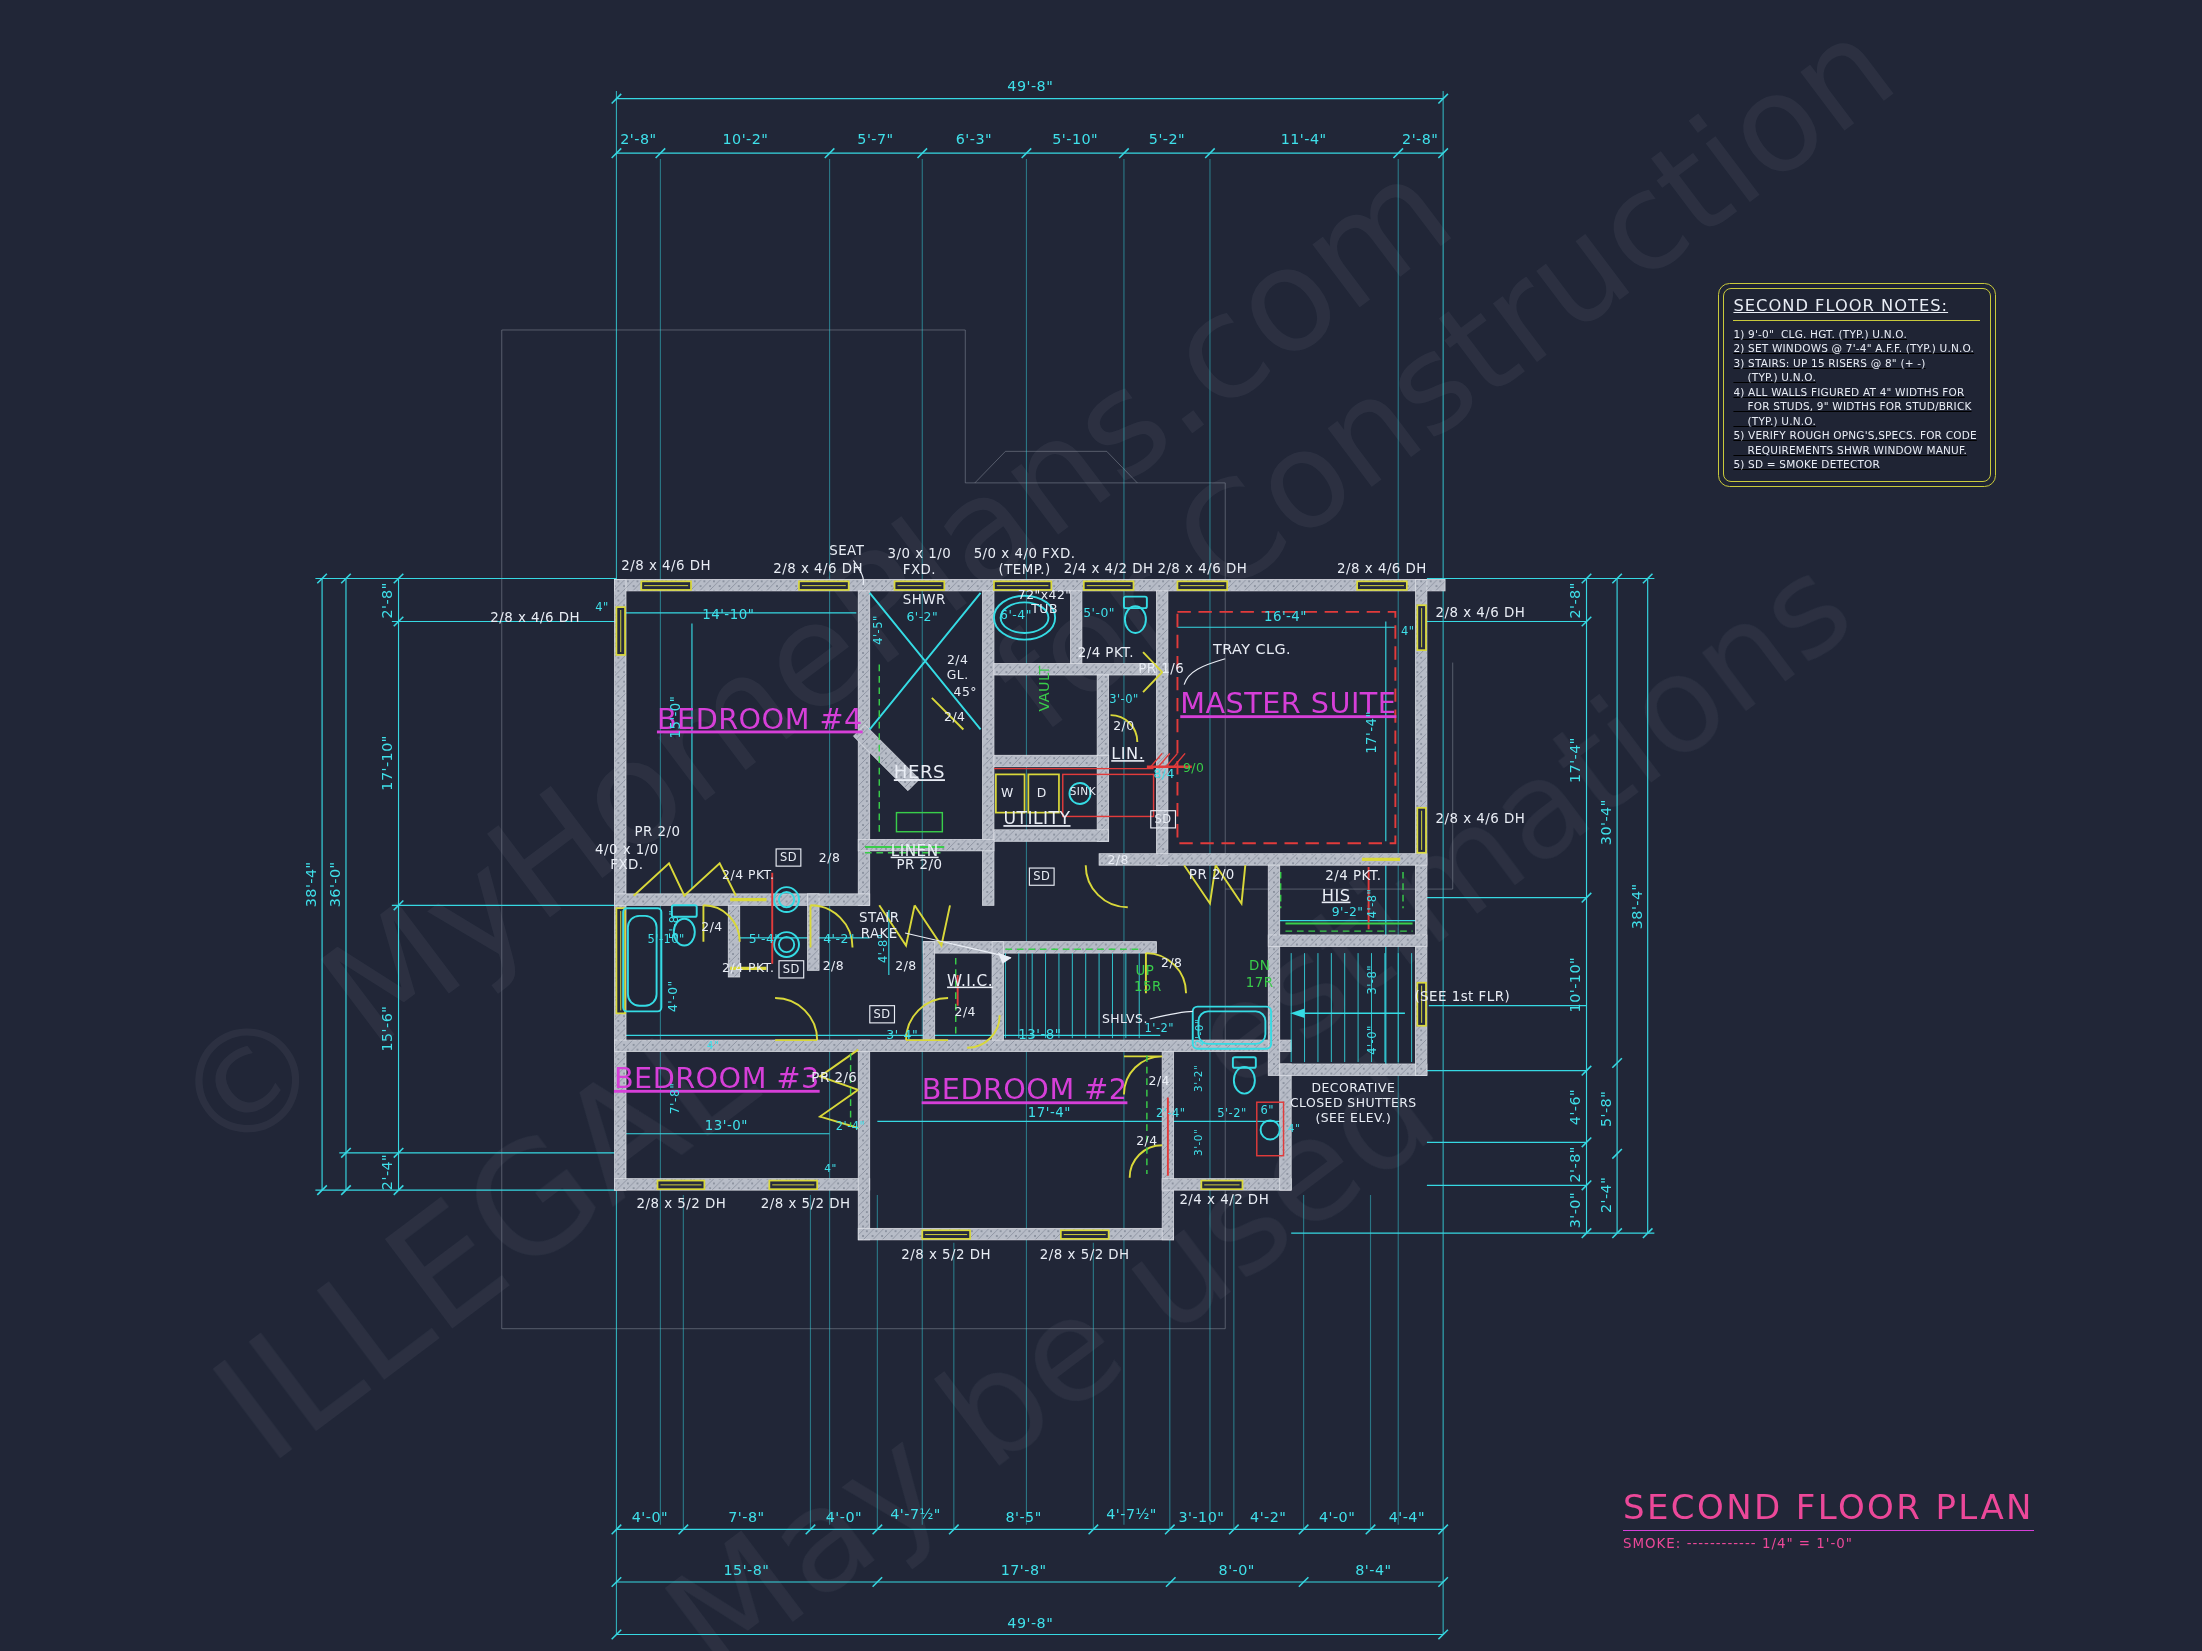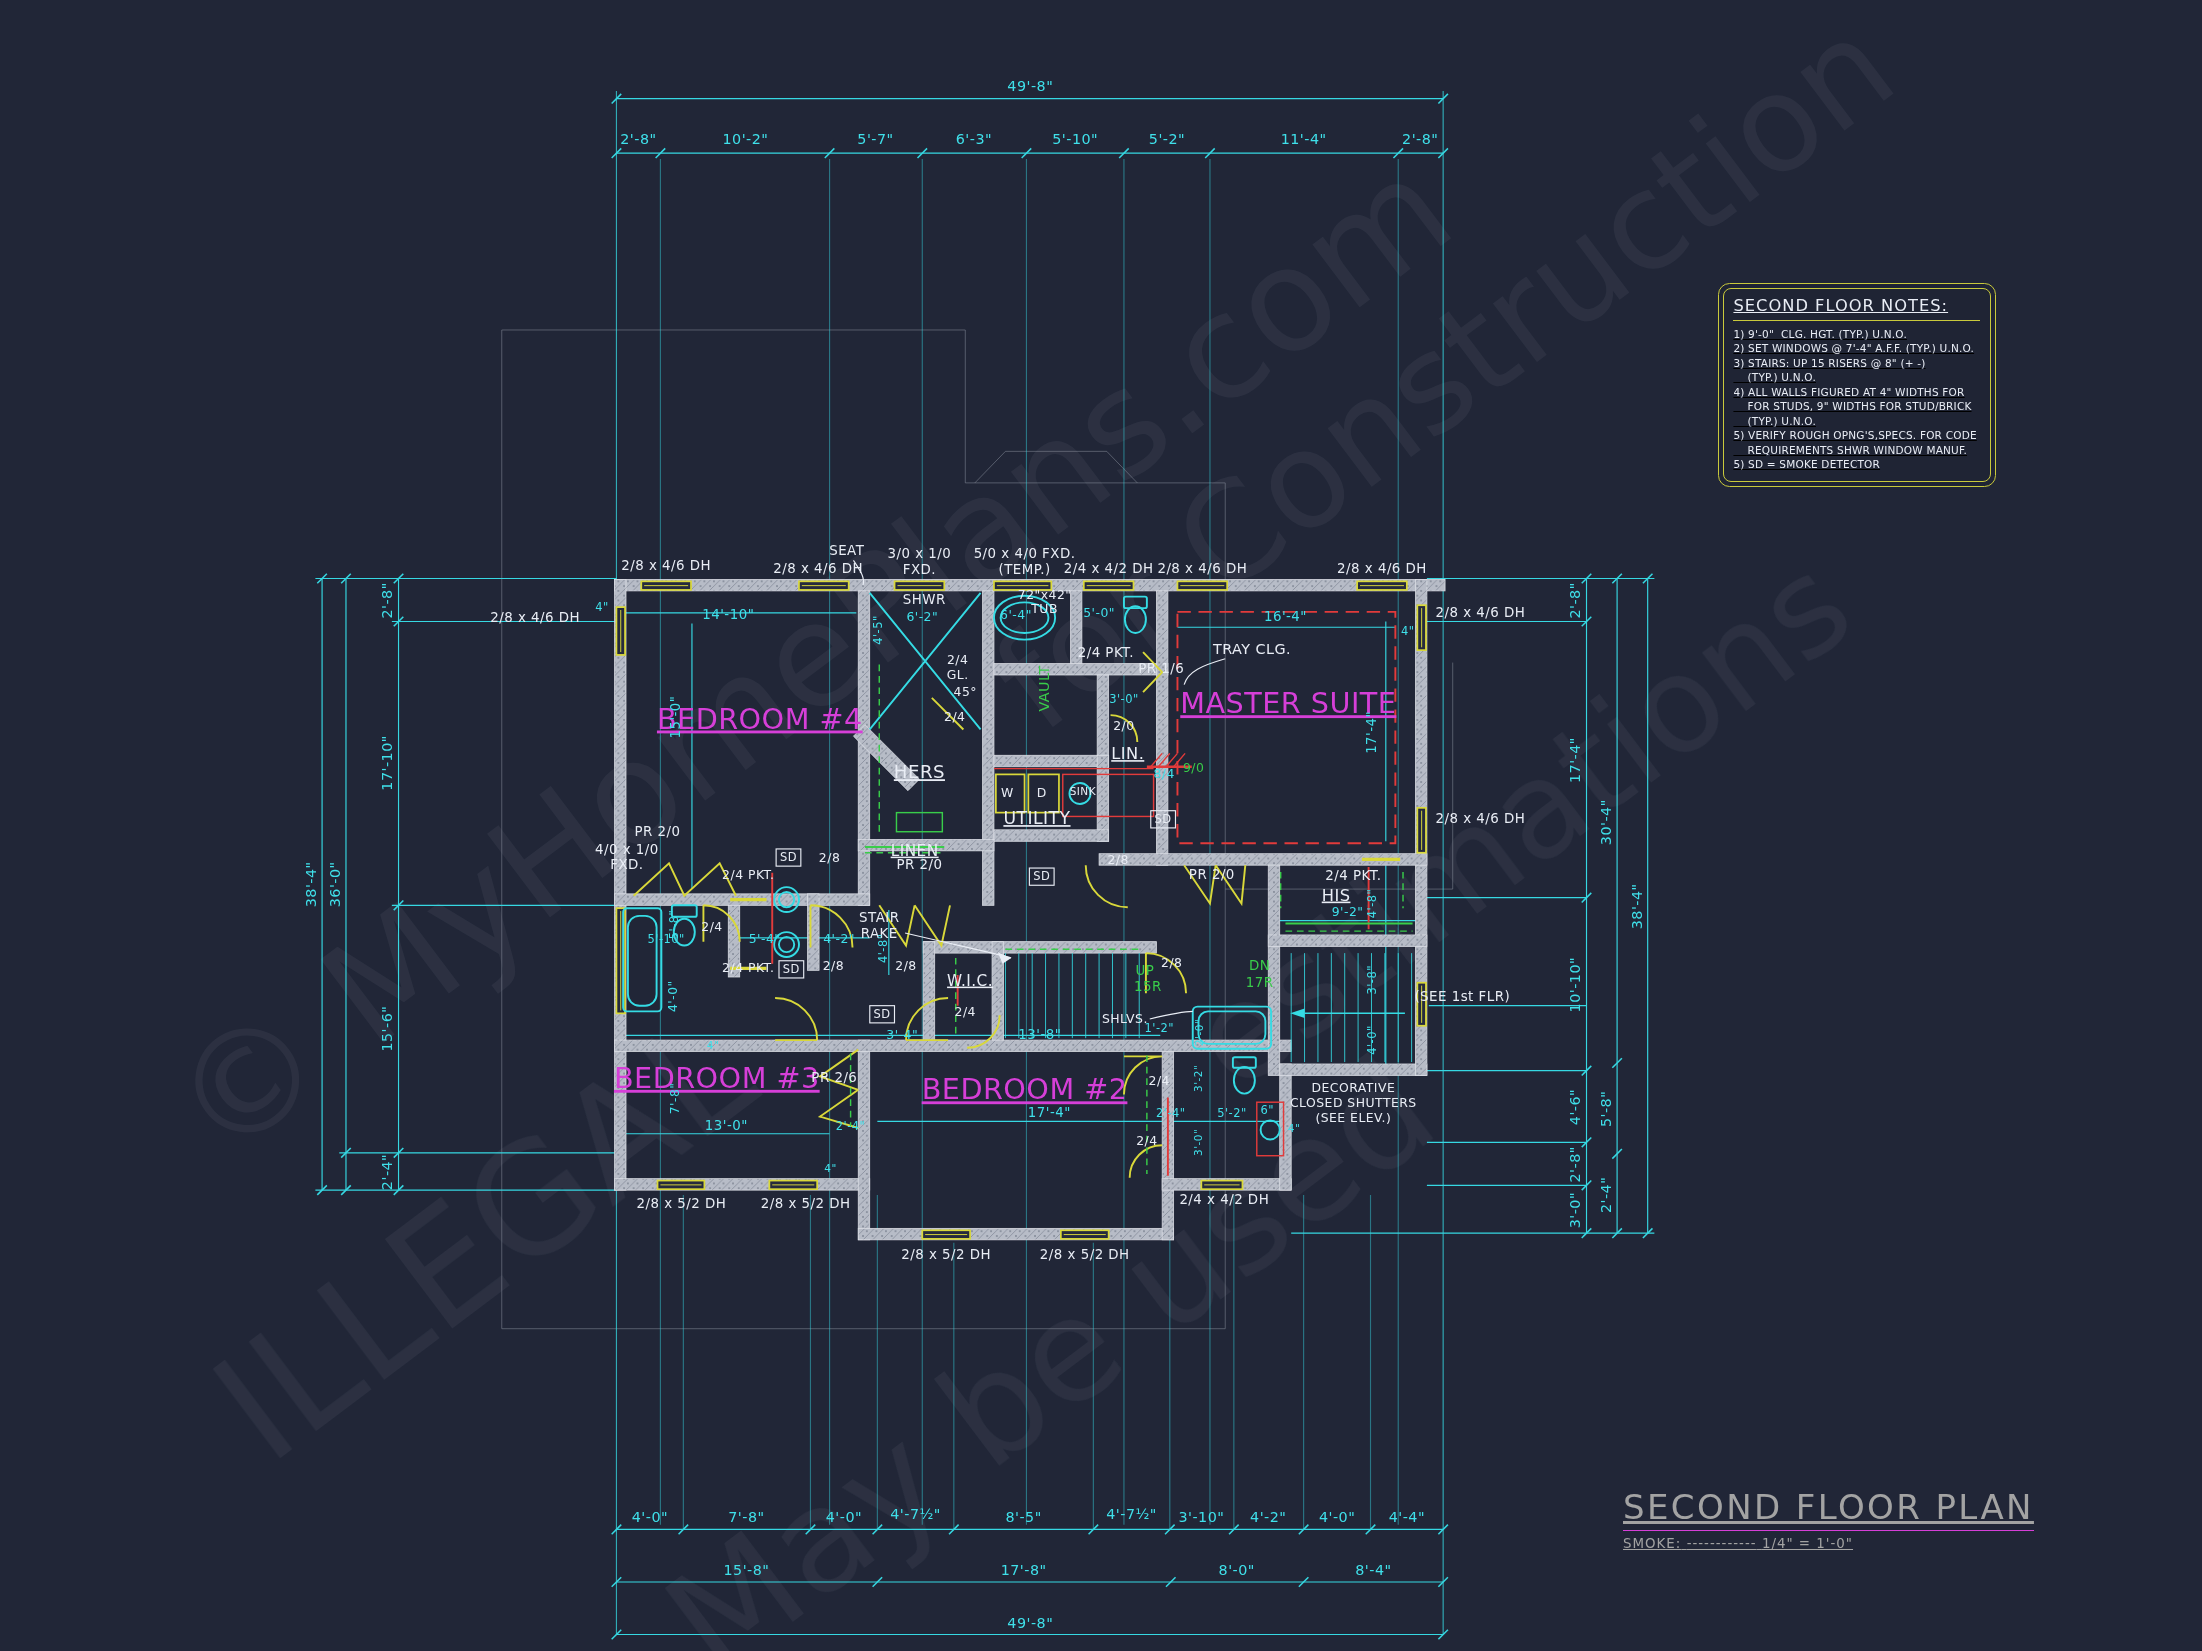--- a/index.html
+++ b/index.html
@@ -2,21 +2,21 @@
 <html><head>
 <meta charset="utf-8">
 <style>
   html,body{margin:0;padding:0;background:#212637;}
   body{width:2202px;height:1652px;position:relative;overflow:hidden;font-family:"DejaVu Sans",sans-serif;}
   #plansvg{position:absolute;left:0;top:0;}
   .notes-box{position:absolute;left:1718px;top:283px;border:1.9px solid #c9c93c;border-radius:11.5px;padding:3.8px;background:rgba(0,0,0,0.04);}
   .notes-inner{border:1.4px solid #c9c93c;border-radius:8px;padding:7.6px 9.6px 9.6px 9.6px;width:247px;text-decoration:underline;}
   .notes-title{color:#e9edf5;font-size:16.3px;letter-spacing:1px;text-decoration:underline;padding-bottom:4.8px;border-bottom:1.4px solid #c9c93c;margin-bottom:5.7px;white-space:nowrap;}
   .note-line{color:#e9edf5;font-size:10.5px;line-height:1.38;white-space:pre;letter-spacing:0.2px;}
-  .title-block{position:absolute;left:1623px;top:1487px;color:#a3a3a3;text-decoration:underline;}
+  .title-block{position:absolute;left:1623px;top:1487px;color:#ec4899;}
   .title-main{font-size:34px;letter-spacing:2.4px;border-bottom:1.9px solid #d63fd8;padding-bottom:2.9px;white-space:nowrap;}
   .title-scale{font-size:13.4px;letter-spacing:1px;margin-top:4.8px;white-space:nowrap;}
   text{font-family:"DejaVu Sans",sans-serif;}
 </style>
 </head>
 <body>
 
 <svg id="plansvg" width="2202" height="1652" viewBox="0 0 2304 1728">
   <defs>
     <pattern id="wl" width="10" height="10" patternUnits="userSpaceOnUse">

